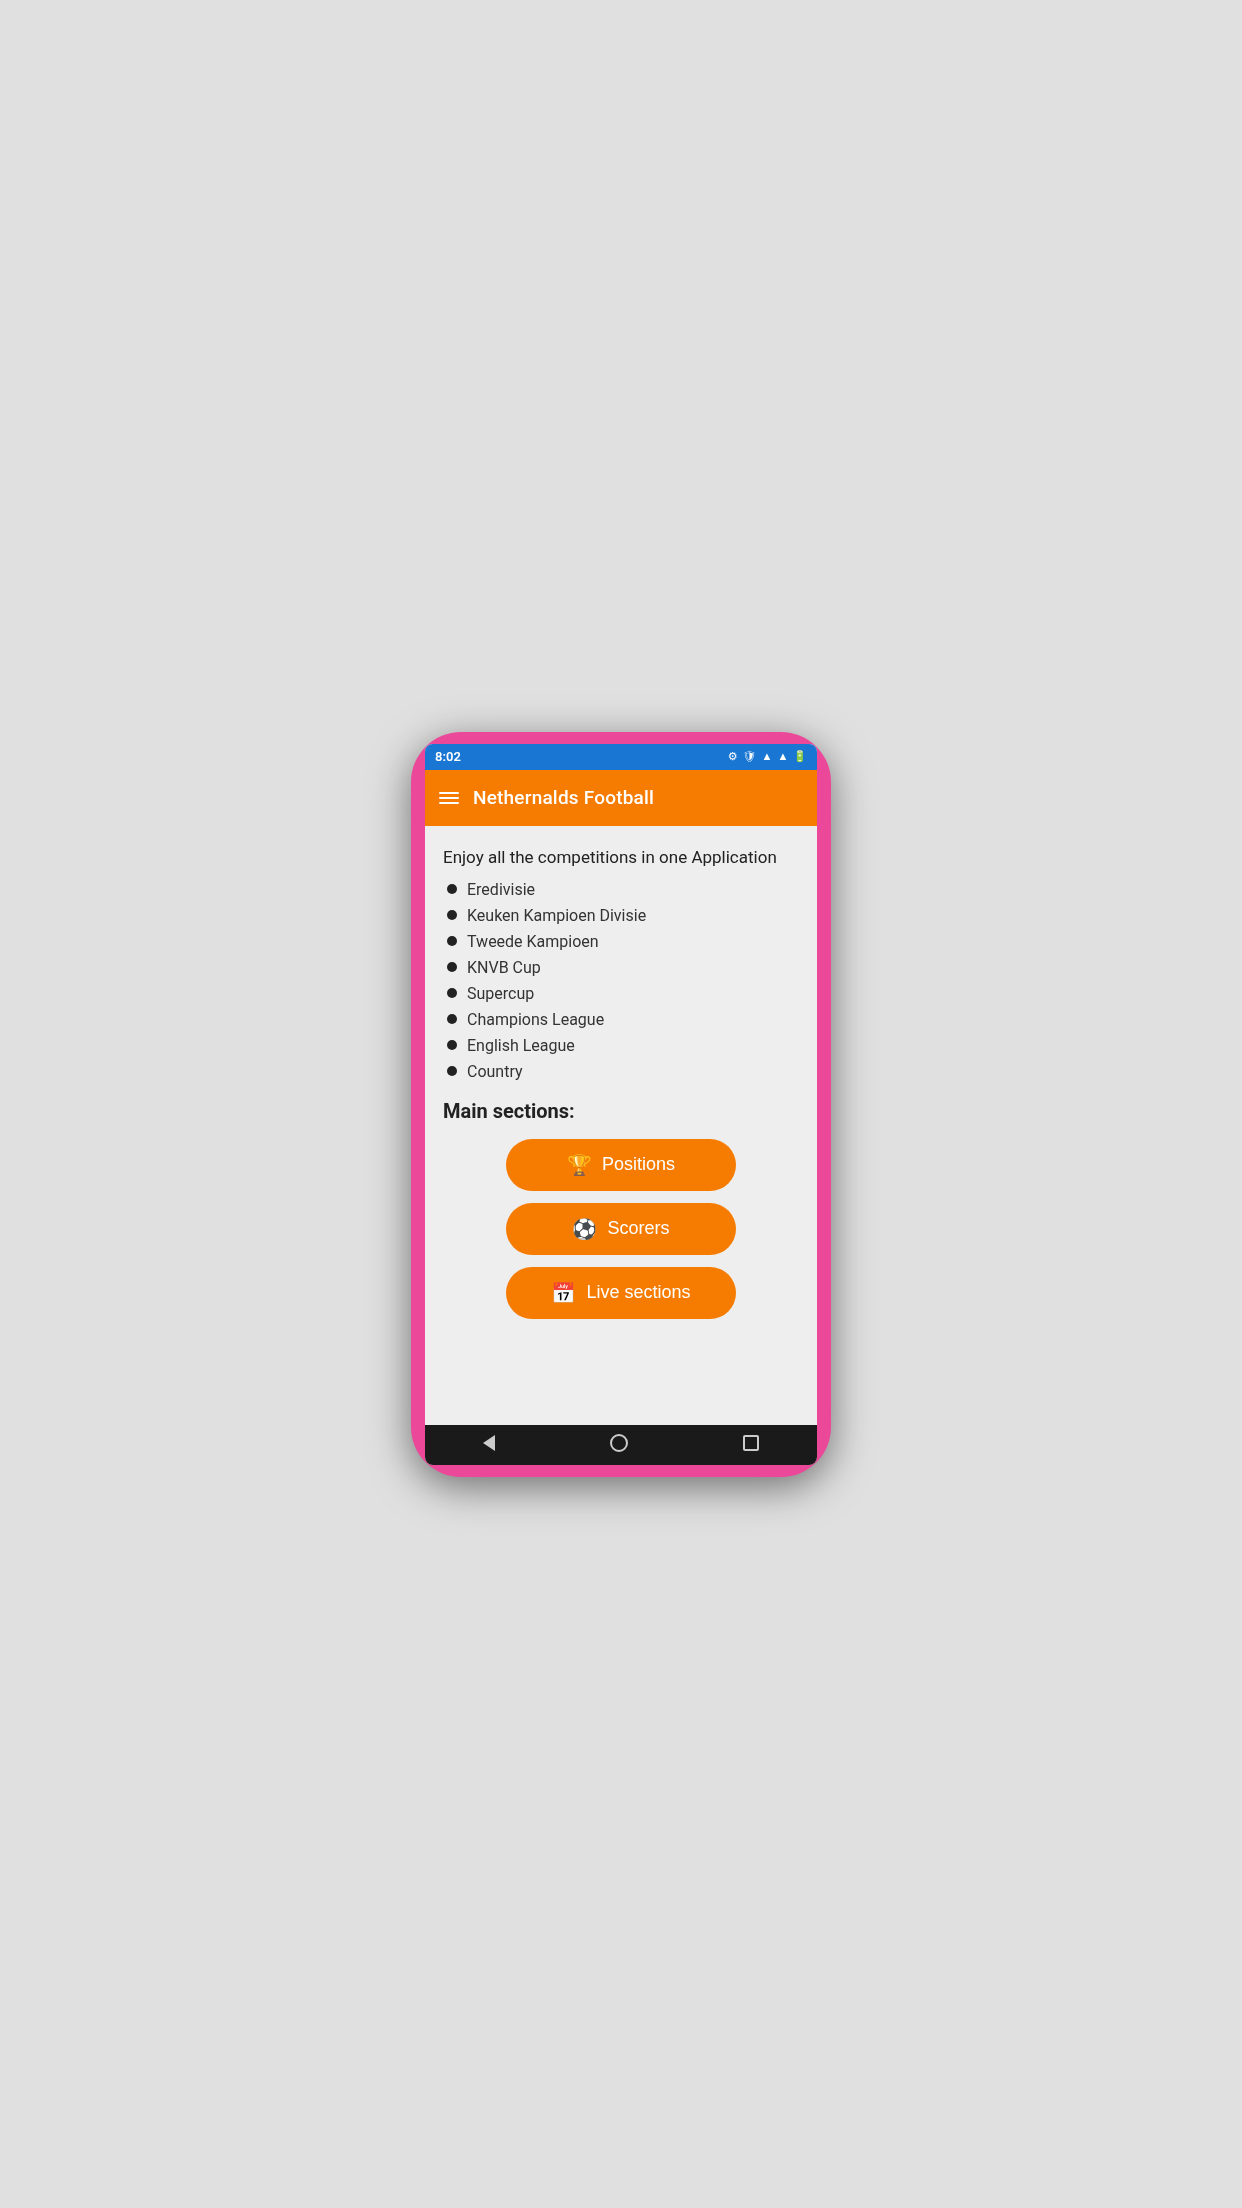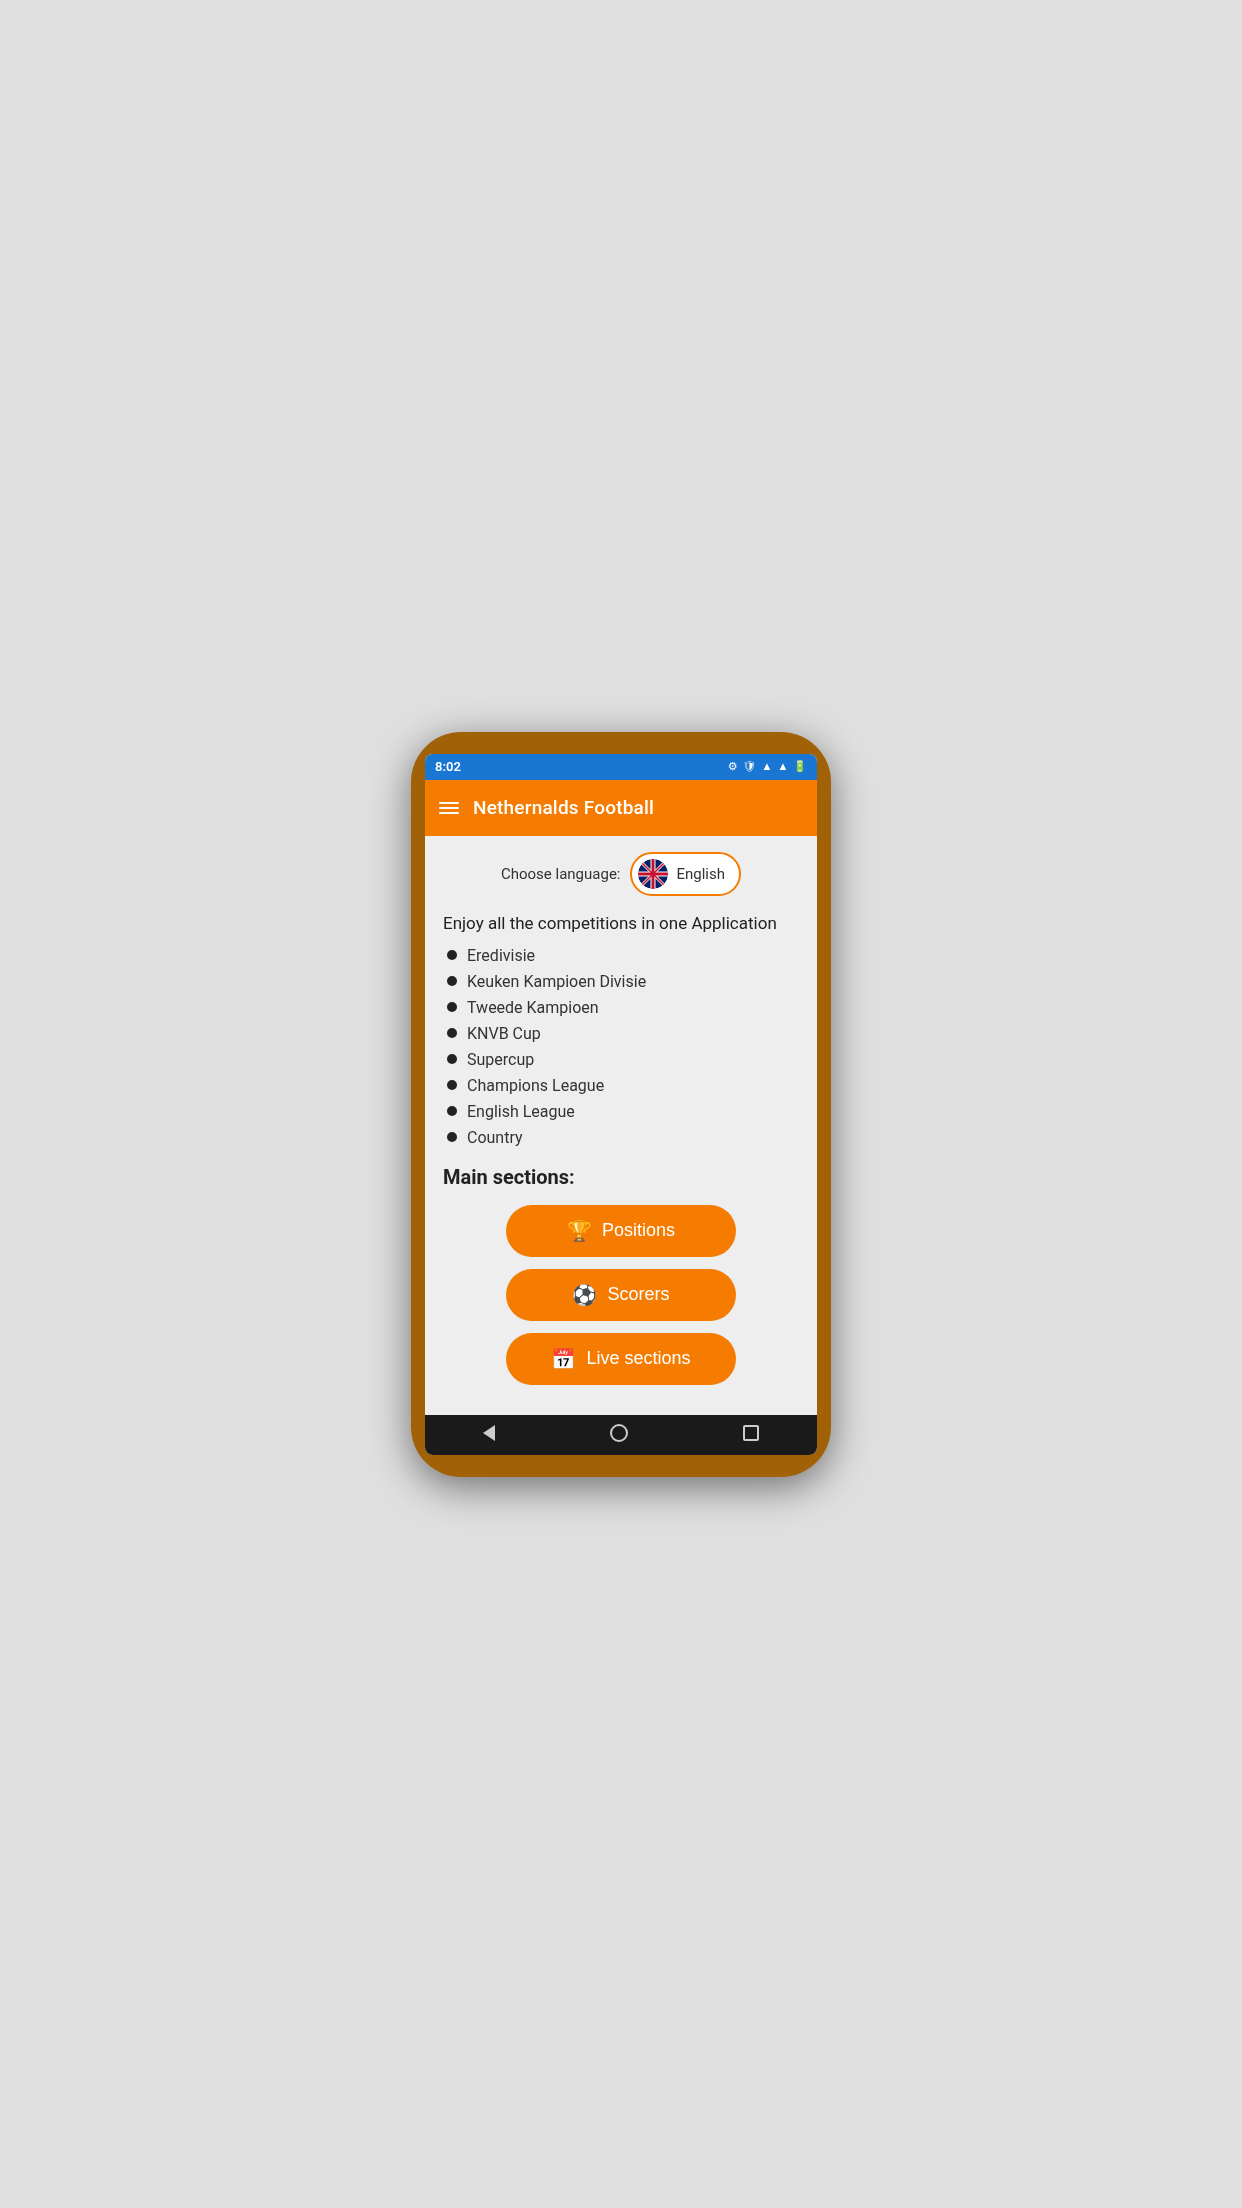--- a/index.html
+++ b/index.html
@@ -9,23 +9,23 @@
       display: flex;
       justify-content: center;
       align-items: center;
       min-height: 100vh;
       font-family: 'Roboto', Arial, sans-serif;
     }
 
     .phone-outer {
       width: 420px;
       height: 745px;
-      background: #a16207;
+      background: #ec4899;
       border-radius: 50px;
-      padding: 22px 14px;
+      padding: 12px 14px;
       box-shadow: 0 10px 40px rgba(0,0,0,0.5);
       display: flex;
       flex-direction: column;
       justify-content: center;
     }
 
     .phone-screen {
       flex: 1;
       background: #eeeeee;
       border-radius: 8px;
@@ -291,35 +291,20 @@
       <div class="hamburger-icon">
         <span></span>
         <span></span>
         <span></span>
       </div>
       <span class="toolbar-title">Nethernalds Football</span>
     </div>
 
     <div class="content">
 
-      <div class="language-row">
-        <span class="language-label">Choose language:</span>
-        <div class="language-button">
-          <div class="flag-circle">
-            <svg viewBox="0 0 60 60" xmlns="http://www.w3.org/2000/svg">
-              <circle cx="30" cy="30" r="30" fill="#012169"></circle>
-              <path d="M0,30 L60,30 M30,0 L30,60" stroke="white" stroke-width="10"></path>
-              <path d="M0,0 L60,60 M60,0 L0,60" stroke="white" stroke-width="6"></path>
-              <path d="M0,0 L60,60 M60,0 L0,60" stroke="#C8102E" stroke-width="3"></path>
-              <path d="M0,30 L60,30 M30,0 L30,60" stroke="#C8102E" stroke-width="6"></path>
-            </svg>
-          </div>
-          <span class="language-name">English</span>
-        </div>
-      </div>
 
       <div class="tagline">Enjoy all the competitions in one Application</div>
 
       <ul class="competition-list">
 
       <li>
             <span class="bullet"></span>
             <span>Eredivisie</span>
           </li>
           <li>

